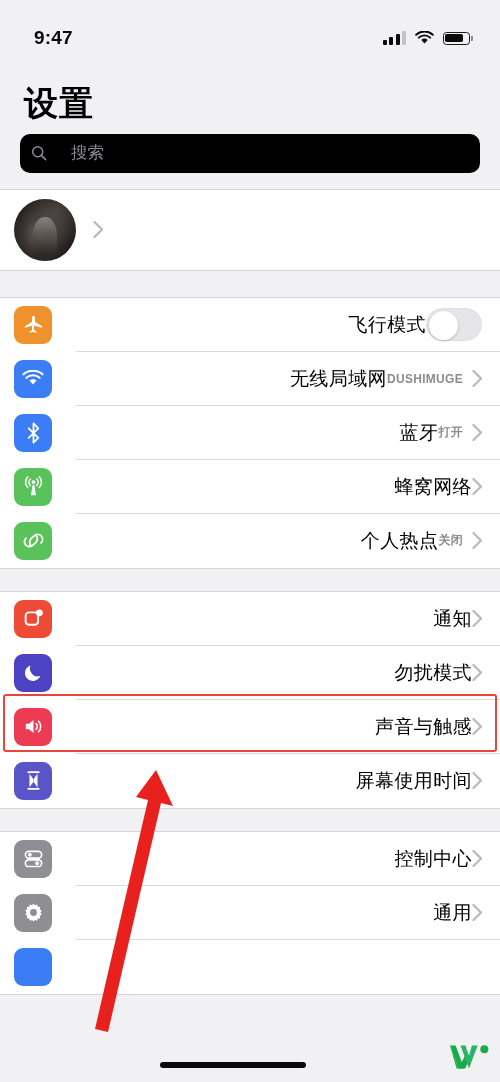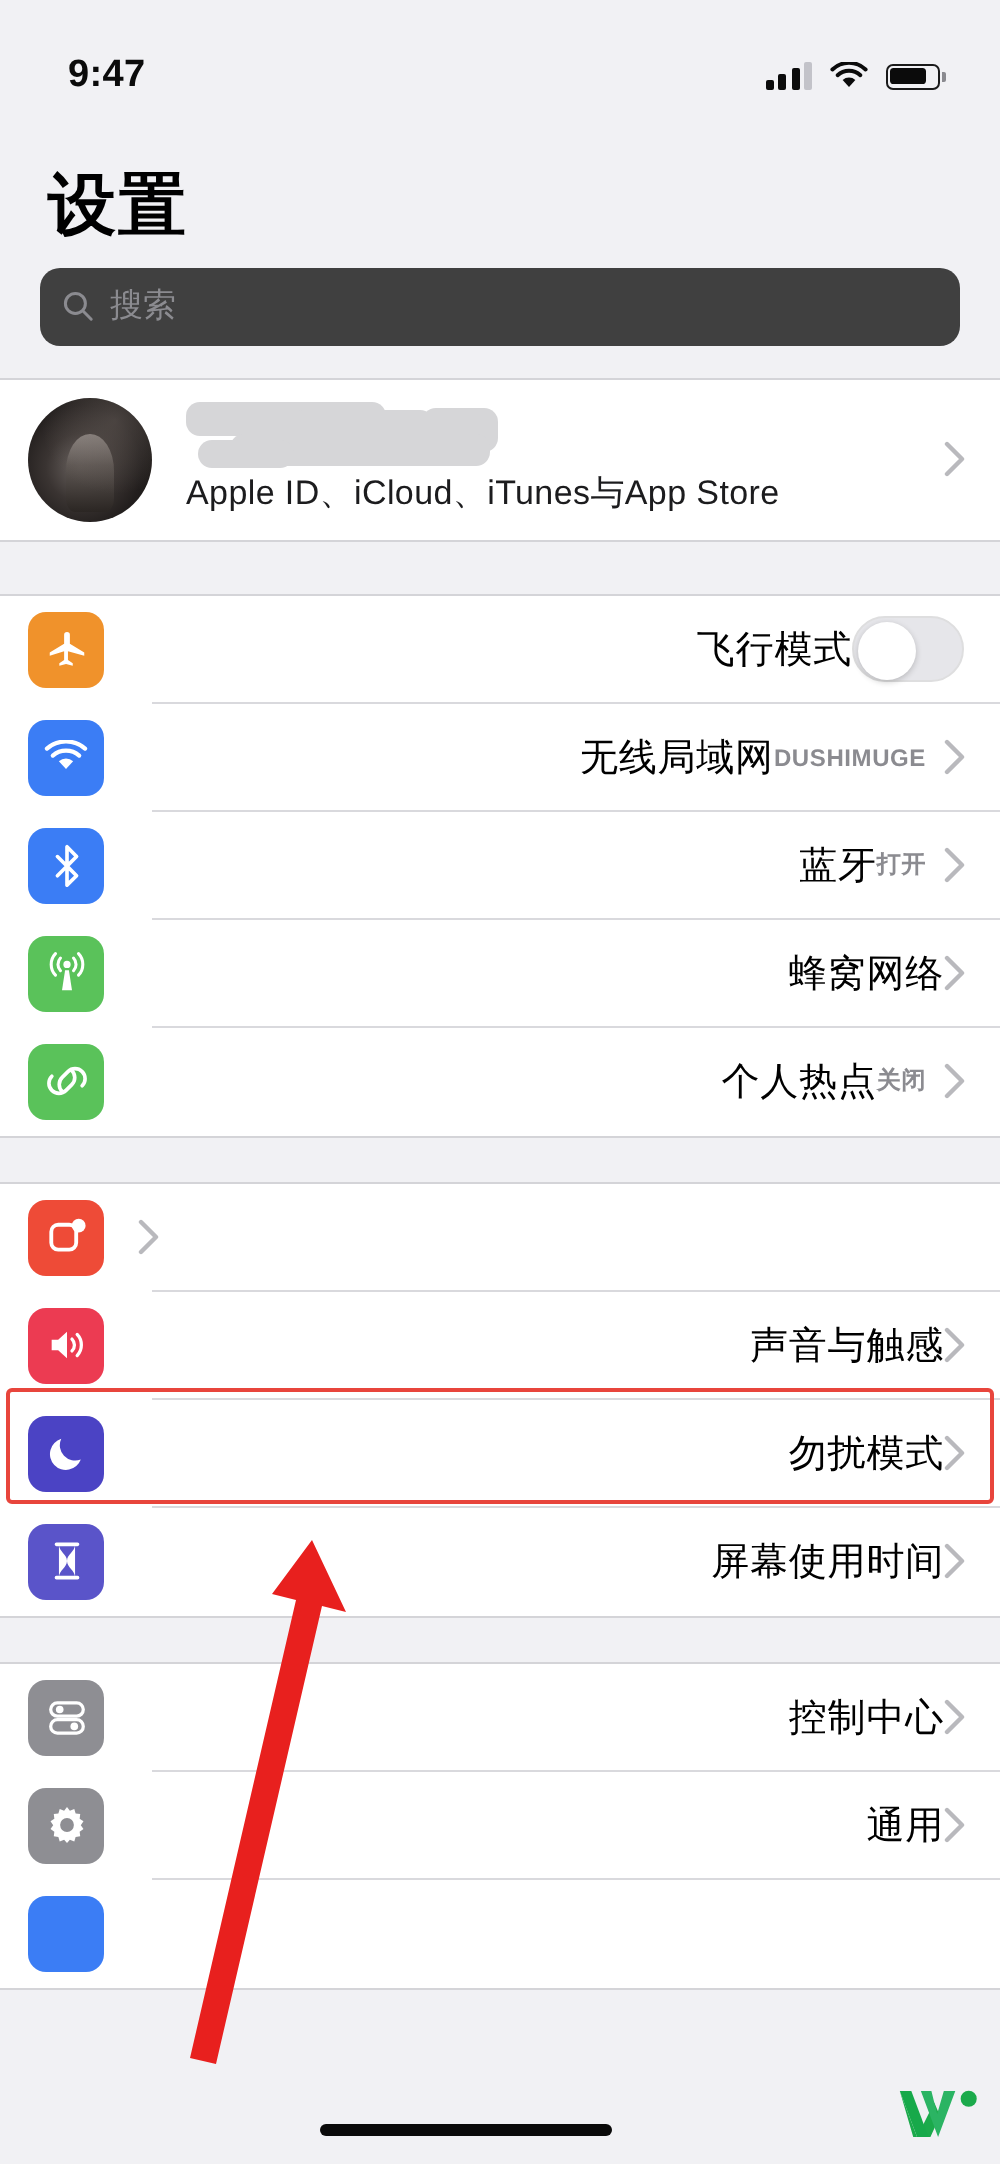--- a/index.html
+++ b/index.html
@@ -42,26 +42,26 @@
     color:#000;
     padding:24px 24px 12px 24px;
     letter-spacing:1px;
     line-height:1.05;
   }
 
   
   .search-wrap{ padding:0 20px 16px 20px; }
   .searchbar{
     height:39px;
-    background:#404040;
+    background:#000000;
     border-radius:10px;
     display:flex;
     align-items:center;
     padding:0 11px;
-    gap:8px;
+    gap:24px;
   }
   .search-ico{ width:16px; height:16px; flex:none; }
   .search-ph{ font-size:16.5px; color:#8b8b90; }
 
   
   .group{ background:#fff; border-top:0.7px solid #d4d4d8; border-bottom:0.7px solid #d4d4d8; }
   .gap{ height:26px; background:#f1f1f4; }
   .gap.sm{ height:22px; }
 
   .row{
@@ -223,30 +223,20 @@
         <line x1="10.4" y1="10.4" x2="14.6" y2="14.6" stroke="#8b8b90" stroke-width="1.5" stroke-linecap="round"></line>
       </svg>
     </span>
     <span class="search-ph">搜索</span>
   </div>
 </div>
 
 <div class="group">
   <div class="acct-row">
     <div class="avatar"></div>
-    <div class="acct-text">
-      <div class="name-blur">
-        <span class="nb1"></span>
-          <span class="nb2"></span>
-          <span class="nb3"></span>
-        <span class="nb4"></span>
-          <span class="nb5"></span>
-      </div>
-      <div class="acct-sub">Apple ID、iCloud、iTunes与App Store</div>
-    </div>
     <span class="chev">
       <svg viewBox="0 0 11 19" width="11" height="19">
           <polyline points="1.5,2 9,9.5 1.5,17" fill="none" stroke="#b9b9bd" stroke-width="2.2" stroke-linecap="round" stroke-linejoin="round"></polyline>
         </svg>
     </span>
   </div>
 </div>
 
 <div class="gap"></div>
 
@@ -336,50 +326,51 @@
 
 <div class="group">
 
   <div class="row">
     <span class="ico" style="background:#EE4B37">
       <svg viewBox="0 0 24 24" width="23" height="23">
         <rect x="3.8" y="5.6" width="13" height="13" rx="3.6" fill="none" stroke="#fff" stroke-width="2"></rect>
         <circle cx="18.1" cy="6.1" r="3.6" fill="#fff"></circle>
       </svg>
     </span>
+    <span class="label">通知</span>
+    <span class="chev">
+      <svg viewBox="0 0 11 19" width="11" height="19">
+          <polyline points="1.5,2 9,9.5 1.5,17" fill="none" stroke="#b9b9bd" stroke-width="2.2" stroke-linecap="round" stroke-linejoin="round"></polyline>
+        </svg>
+    </span>
+  </div>
+
+  <div class="row">
+    <span class="ico" style="background:#4B43C4">
+      <svg viewBox="0 0 24 24" width="23" height="23">
+          <path d="M19.2 15.4A8 8 0 0 1 9 4.6a8.3 8.3 0 1 0 10.2 10.8Z" fill="#fff"></path>
+        </svg>
+    </span>
+    <span class="label">勿扰模式</span>
     <span class="chev">
       <svg viewBox="0 0 11 19" width="11" height="19">
           <polyline points="1.5,2 9,9.5 1.5,17" fill="none" stroke="#b9b9bd" stroke-width="2.2" stroke-linecap="round" stroke-linejoin="round"></polyline>
         </svg>
     </span>
   </div>
 
   <div class="row">
     <span class="ico" style="background:#EC3B52">
       <svg viewBox="0 0 24 24" width="23" height="23">
         <path d="M4 9.2h3.4L12 5.1v13.8L7.4 14.8H4Z" fill="#fff"></path>
         <path d="M14.6 8.9a4.4 4.4 0 0 1 0 6.2" stroke="#fff" stroke-width="1.7" fill="none" stroke-linecap="round"></path>
         <path d="M17.3 6.5a8 8 0 0 1 0 11" stroke="#fff" stroke-width="1.7" fill="none" stroke-linecap="round"></path>
       </svg>
     </span>
     <span class="label">声音与触感</span>
-    <span class="chev">
-      <svg viewBox="0 0 11 19" width="11" height="19">
-          <polyline points="1.5,2 9,9.5 1.5,17" fill="none" stroke="#b9b9bd" stroke-width="2.2" stroke-linecap="round" stroke-linejoin="round"></polyline>
-        </svg>
-    </span>
-  </div>
-
-  <div class="row">
-    <span class="ico" style="background:#4B43C4">
-      <svg viewBox="0 0 24 24" width="23" height="23">
-          <path d="M19.2 15.4A8 8 0 0 1 9 4.6a8.3 8.3 0 1 0 10.2 10.8Z" fill="#fff"></path>
-        </svg>
-    </span>
-    <span class="label">勿扰模式</span>
     <span class="chev">
       <svg viewBox="0 0 11 19" width="11" height="19">
           <polyline points="1.5,2 9,9.5 1.5,17" fill="none" stroke="#b9b9bd" stroke-width="2.2" stroke-linecap="round" stroke-linejoin="round"></polyline>
         </svg>
     </span>
   </div>
 
   <div class="row">
     <span class="ico" style="background:#5A54C9">
       <svg viewBox="0 0 24 24" width="23" height="23" stroke="#fff" stroke-width="1.9" fill="none" stroke-linecap="round">

